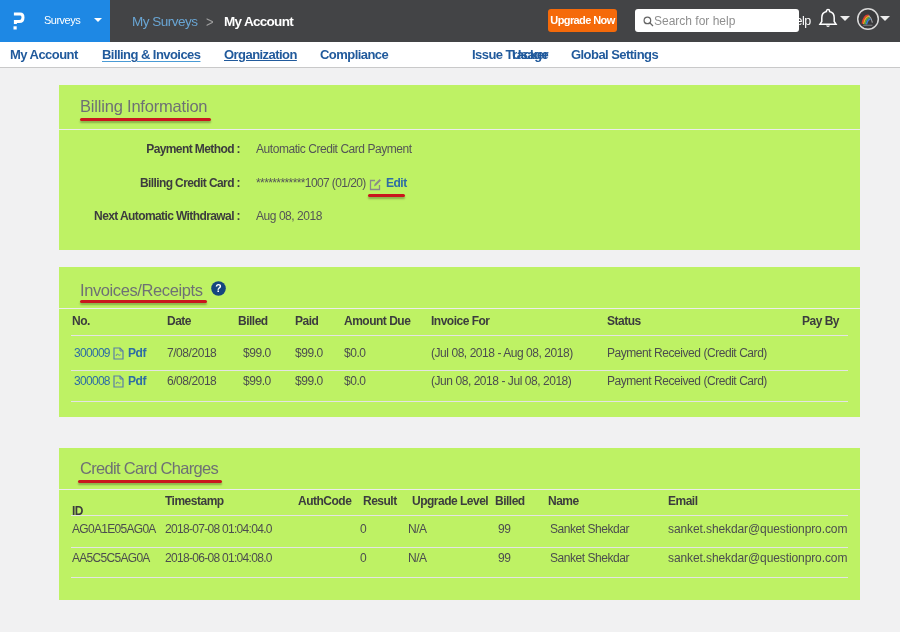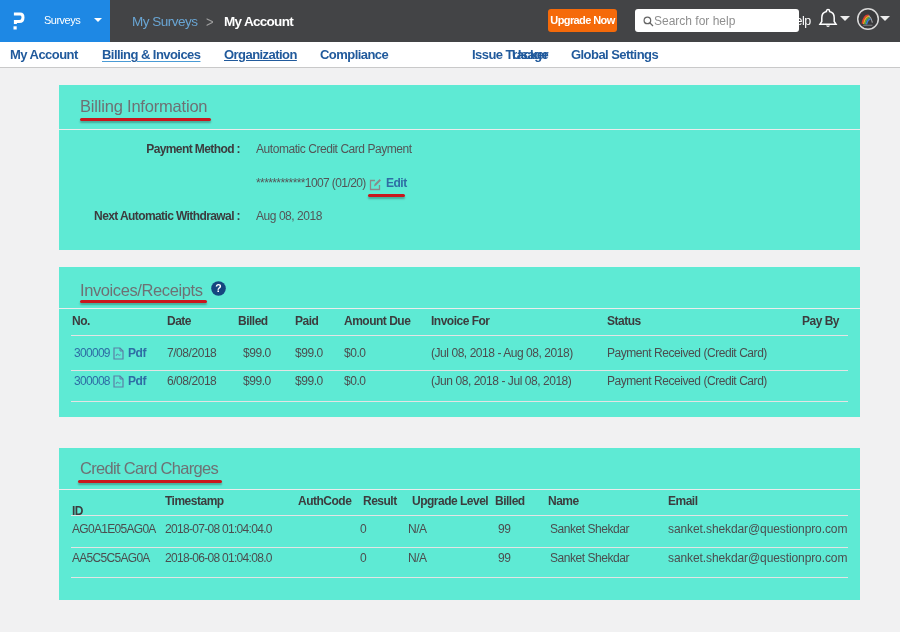--- a/index.html
+++ b/index.html
@@ -10,21 +10,21 @@
 .caret { display:inline-block; width:0; height:0; border-left:4px solid transparent; border-right:4px solid transparent; border-top:4.5px solid #fff; }
 .crumb1 { position:absolute; left:132px; top:14px; color:#69a5d3; font-size:13.5px; letter-spacing:-0.5px; }
 .crumbsep { position:absolute; left:206px; top:13.5px; color:#a0a0a0; font-size:13px; font-family:"Liberation Sans",sans-serif; transform:scaleY(1.15); }
 .crumb2 { position:absolute; left:224px; top:14px; color:#fff; font-size:13.5px; font-weight:bold; letter-spacing:-0.7px;}
 .upgrade { position:absolute; left:548px; top:9px; width:69px; height:23px; background:#f56a0a; border-radius:3px; color:#fff; font-size:11px; font-weight:bold; text-align:center; line-height:23px; letter-spacing:-0.6px;}
 .search { position:absolute; left:635px; top:9px; width:164px; height:23px; background:#fff; border-radius:3px; }
 .search .ph { position:absolute; left:19px; top:5px; font-size:12px; color:#8f8f8f; }
 .help { position:absolute; left:787px; top:14px; color:#fff; font-size:12.5px; letter-spacing:-0.5px;}
 .navbar { position:absolute; left:0; top:42px; width:900px; height:26px; background:#fff; border-bottom:1px solid #c9c9c9; }
 .navbar span { position:absolute; top:5px; font-size:13px; font-weight:bold; color:#215a9c; letter-spacing:-0.55px; }
-.card { position:absolute; left:59px; width:801px; background:#5eead4; }
+.card { position:absolute; left:59px; width:801px; background:#bef264; }
 .h1 { position:absolute; left:21px; font-size:16.5px; color:#6e7174; letter-spacing:-0.2px; }
 .redline { position:absolute; height:3px; background:#c9161d; border-radius:2px; box-shadow:0 2px 2px rgba(0,0,0,0.28); }
 .divider { position:absolute; left:0; width:801px; height:1px; background:#ececec; }
 .tline { position:absolute; left:12px; width:777px; height:1px; background:#e4e4e4; }
 .lbl { position:absolute; font-size:12px; font-weight:bold; color:#3c3c3e; width:180px; left:1px; text-align:right; letter-spacing:-0.6px;}
 .val { position:absolute; left:197px; font-size:12px; color:#545557; letter-spacing:-0.45px;}
 .th { position:absolute; font-size:12px; font-weight:bold; color:#3c3c3e; letter-spacing:-0.5px;}
 .td { position:absolute; font-size:12px; color:#4c4d4f; letter-spacing:-0.45px;}
 .tnum { letter-spacing:-0.7px !important; }
 .teml { letter-spacing:-0.1px !important; }
@@ -78,20 +78,21 @@
   <span style="left:512px;">Usage</span>
   <span style="left:571px;">Global Settings</span>
 </div>
 
 <div class="card" style="top:85px;height:165px;">
   <div class="h1" style="top:12px;">Billing Information</div>
   <div class="redline" style="left:21px;top:33px;width:131px;"></div>
   <div class="divider" style="top:44px;"></div>
   <div class="lbl" style="top:57px;">Payment Method :</div>
   <div class="val" style="top:57px;">Automatic Credit Card Payment</div>
+  <div class="lbl" style="top:91px;">Billing Credit Card :</div>
   <div class="val" style="top:91px;letter-spacing:-0.6px;">************1007 (01/20)</div>
   <svg width="13" height="13" viewBox="0 0 13 13" style="position:absolute;left:310px;top:93px;">
     <path d="M10.5 7 L10.5 11.5 L1.5 11.5 L1.5 2.5 L6 2.5" fill="none" stroke="#8a8a8a" stroke-width="1.3"></path>
     <path d="M5 8.5 L5.6 6 L10.6 1 L12 2.4 L7 7.4 Z" fill="#8a8a8a"></path>
   </svg>
   <div class="val" style="top:91px;left:327px;color:#2e6da4;font-weight:bold;letter-spacing:-0.5px;">Edit</div>
   <div class="redline" style="left:309px;top:109px;width:37px;height:3px;"></div>
   <div class="lbl" style="top:124px;">Next Automatic Withdrawal :</div>
   <div class="val" style="top:124px;">Aug 08, 2018</div>
 </div>

